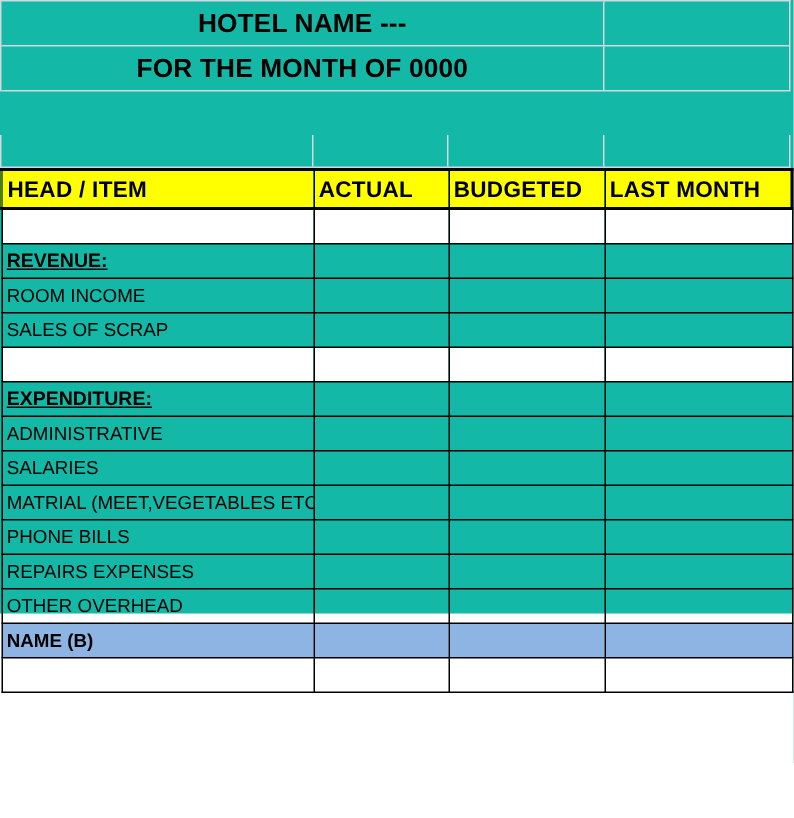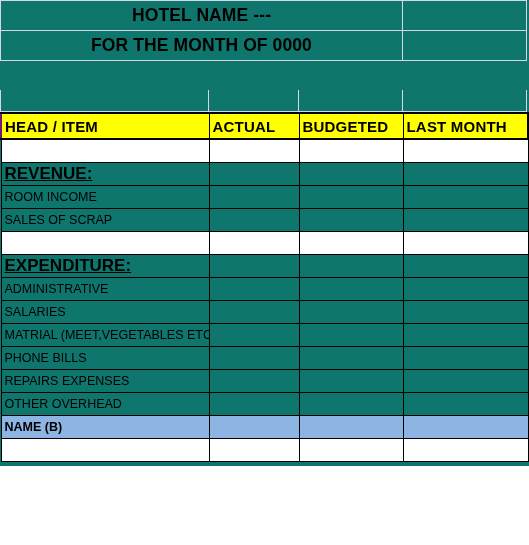--- a/index.html
+++ b/index.html
@@ -9,22 +9,22 @@
   }
   body {
     font-family: "Liberation Sans", sans-serif;
     width: 529px;
     height: 545px;
     overflow: hidden;
   }
   .sheet {
     position: relative;
     width: 529px;
-    height: 466px;
-    background: #0f766e;
+    height: 409px;
+    background: #14b8a6;
   }
 
   
   .title-block {
     position: absolute;
     left: 0;
     top: 0;
     width: 527px;
     border-left: 1px solid #d4d8e2;
     border-top: 1px solid #d4d8e2;
@@ -101,27 +101,27 @@
 
   tr.header-row td {
     background: #FFFF00;
     font-weight: bold;
     font-size: 15px;
     height: 26px;
     border-top: 2px solid #000000;
     border-bottom: 2px solid #000000;
     letter-spacing: 0.2px;
   }
-  tr.header-row td.first { border-left: 2px solid #701a75; }
+  tr.header-row td.first { border-left: 2px solid #4d7c0f; }
   tr.header-row td.last  { border-right: 2px solid #000000; margin-top: 17px; }
 
   td.section-label {
     font-weight: bold;
     text-decoration: underline;
-    font-size: 17px;
+    font-size: 13px;
   }
   tr.total-row td {
     background: #8DB4E2;
     font-weight: bold;
     border-top: 1.5px solid #000000;
     border-bottom: 1.5px solid #000000;
   }
   tr.blank-row td { background: #ffffff; }
 
   td.edge-left  { border-left: 1.5px solid #000000; }

